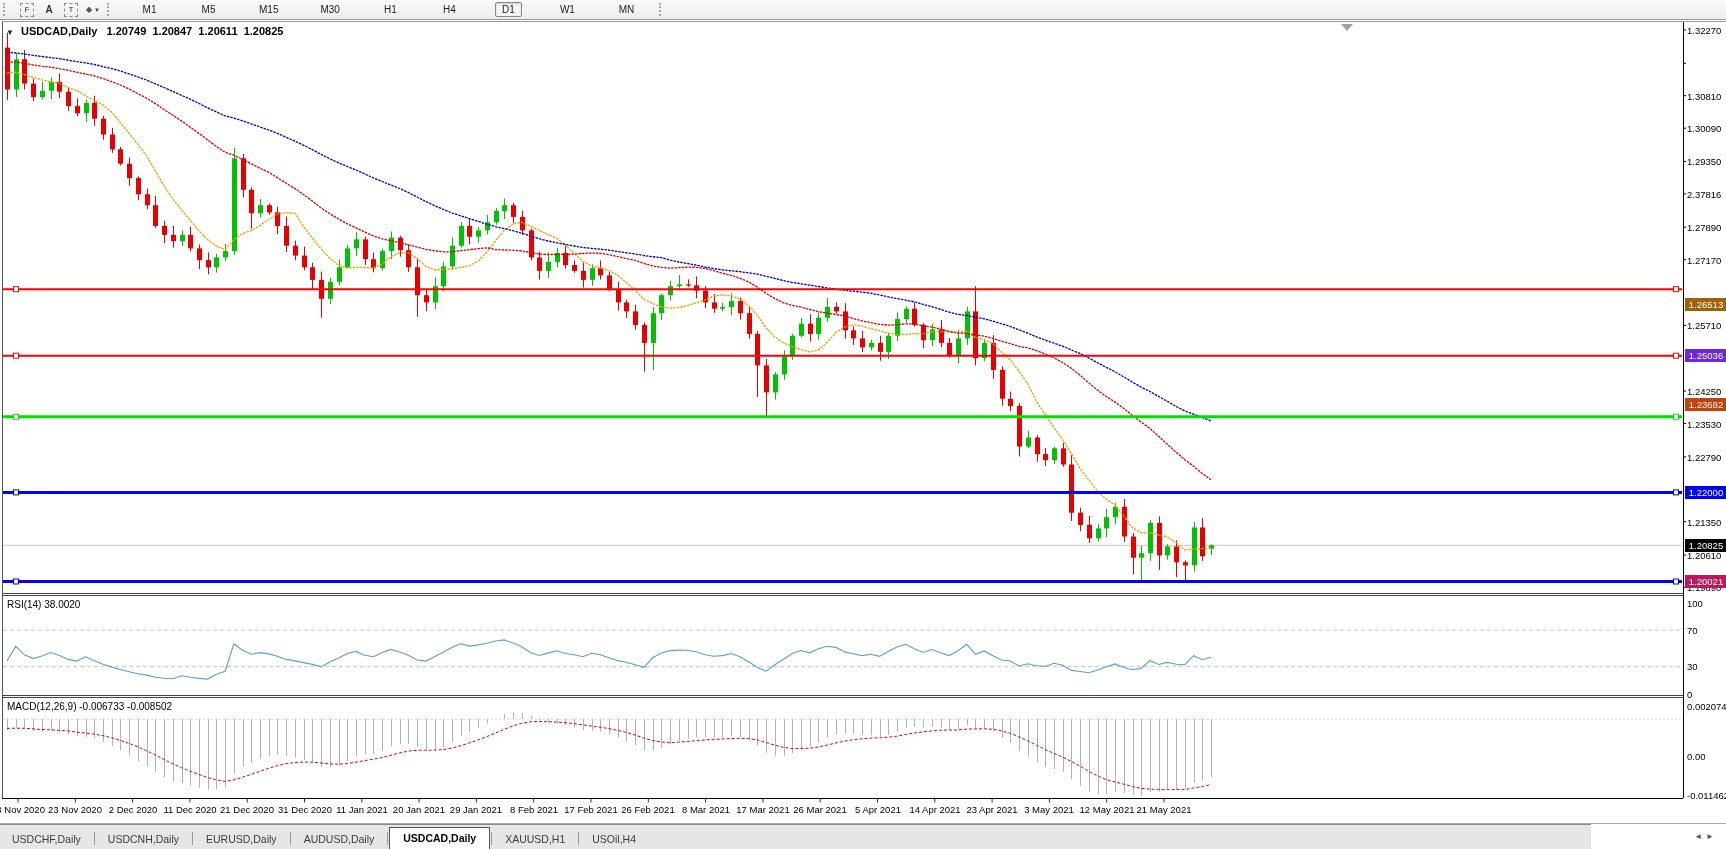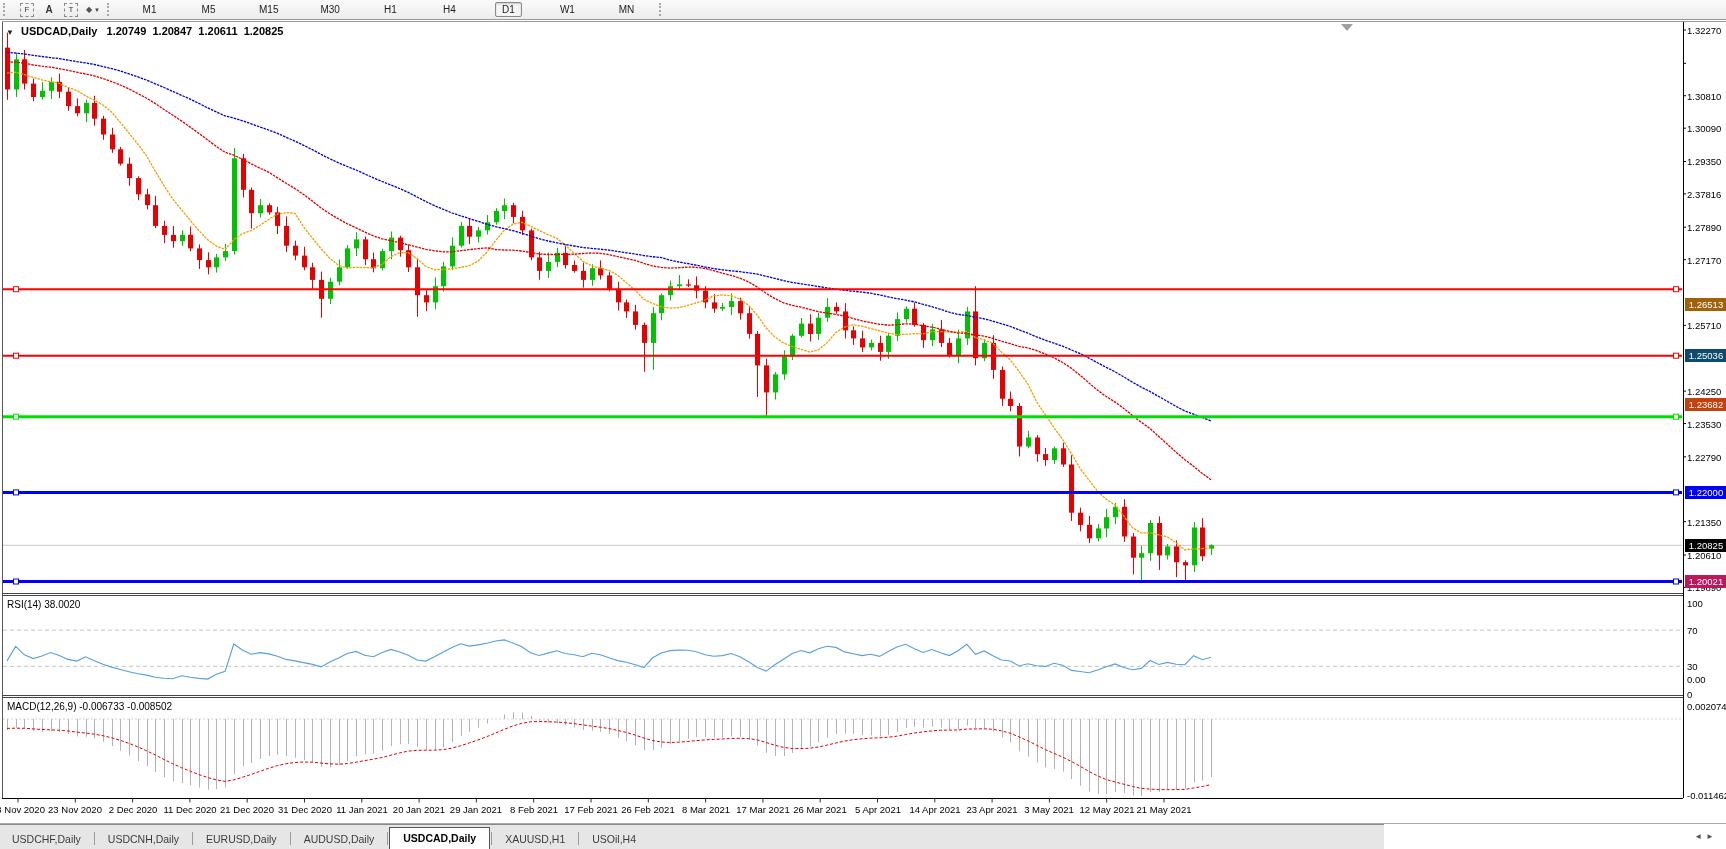--- a/index.html
+++ b/index.html
@@ -23,21 +23,21 @@
   .box{position:absolute;left:1685px;width:42px;height:13px;text-align:center;
        font:9.5px/13px "Liberation Sans",sans-serif;color:#fff;}
   .dlb{position:absolute;top:804px;transform:translateX(-50%);
        font:9.5px/12px "Liberation Sans",sans-serif;color:#000;white-space:nowrap;}
   .title{position:absolute;left:6px;top:25px;font:11px/13px "Liberation Sans",sans-serif;
          font-weight:600;color:#000;white-space:nowrap;}
   .title .tri{font-size:8px;margin-right:4px;color:#222;}
   .indlabel{position:absolute;left:7px;font:10px/13px "Liberation Sans",sans-serif;color:#000;white-space:nowrap;}
   svg{position:absolute;left:0;top:0;}
   
-  .tabbar{position:absolute;left:0;top:824px;width:1384px;height:25px;
+  .tabbar{position:absolute;left:0;top:824px;width:1591px;height:25px;
           background:#e6e6e6;border-top:1px solid #8a8a8a;
           display:flex;align-items:flex-end;}
   .tab{display:inline-block;padding:3px 12px 5px 12px;font-size:10.5px;color:#3c3c3c;white-space:nowrap;}
   .tab.active{background:#fff;border:1px solid #555;border-bottom:none;
               color:#000;font-weight:600;padding:4px 13px 6px 13px;}
   .tabsep{display:inline-block;width:1px;height:13px;background:#9a9a9a;margin:0 1px 5px 1px;}
   .navarrows{position:absolute;right:8px;top:832px;font-size:8px;color:#555;letter-spacing:4px;}
 </style>
 </head>
 <body>
@@ -572,31 +572,31 @@
       <div class="lbl" style="left:1687px;top:221px">1.27890</div>
       <div class="lbl" style="left:1687px;top:254px">1.27170</div>
       <div class="lbl" style="left:1687px;top:319px">1.25710</div>
       <div class="lbl" style="left:1687px;top:385px">1.24250</div>
       <div class="lbl" style="left:1687px;top:418px">1.23530</div>
       <div class="lbl" style="left:1687px;top:451px">1.22790</div>
       <div class="lbl" style="left:1687px;top:516px">1.21350</div>
       <div class="lbl" style="left:1687px;top:549px">1.20610</div>
       <div class="lbl" style="left:1687px;top:581px">1.19890</div>
       <div class="box" style="top:298px;background:#a16207">1.26513</div>
-      <div class="box" style="top:349px;background:#0c4a6e">1.25036</div>
+      <div class="box" style="top:349px;background:#6d28d9">1.25036</div>
       <div class="box" style="top:398px;background:#c2410c">1.23682</div>
       <div class="box" style="top:486px;background:#0000ff">1.22000</div>
       <div class="box" style="top:575px;background:#be185d">1.20021</div>
       <div class="box" style="top:539px;background:#000000">1.20825</div>
       <div class="lbl" style="left:1687px;top:597px">100</div>
       <div class="lbl" style="left:1687px;top:624px">70</div>
       <div class="lbl" style="left:1687px;top:660px">30</div>
       <div class="lbl" style="left:1687px;top:688px">0</div>
       <div class="lbl" style="left:1687px;top:700px">0.002074</div>
-      <div class="lbl" style="left:1687px;top:673px">0.00</div>
+      <div class="lbl" style="left:1687px;top:750px">0.00</div>
       <div class="lbl" style="left:1687px;top:789px">-0.011462</div>
       <div class="dlb" style="left:18px">13 Nov 2020</div>
       <div class="dlb" style="left:75px">23 Nov 2020</div>
       <div class="dlb" style="left:133px">2 Dec 2020</div>
       <div class="dlb" style="left:190px">11 Dec 2020</div>
       <div class="dlb" style="left:247px">21 Dec 2020</div>
       <div class="dlb" style="left:305px">31 Dec 2020</div>
       <div class="dlb" style="left:362px">11 Jan 2021</div>
       <div class="dlb" style="left:419px">20 Jan 2021</div>
       <div class="dlb" style="left:476px">29 Jan 2021</div>

